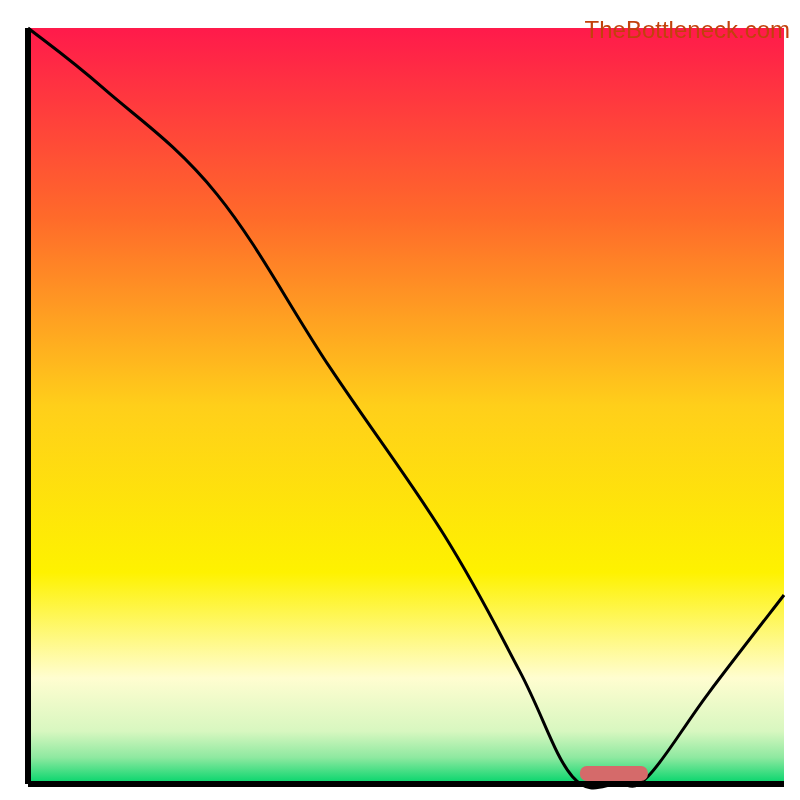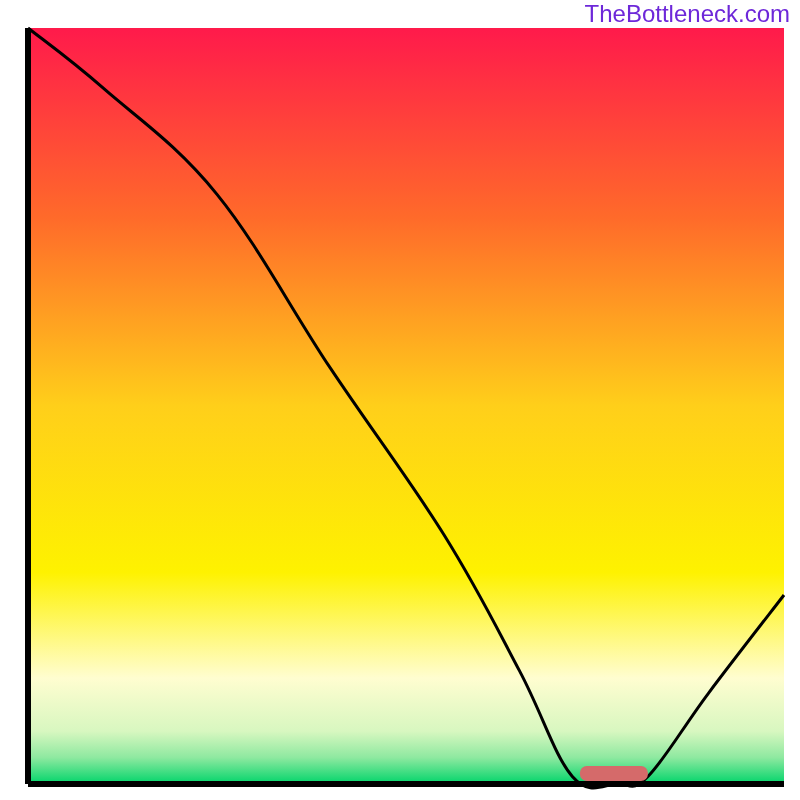--- a/index.html
+++ b/index.html
@@ -11,23 +11,23 @@
     background: #ffffff;
     font-family: Arial, Helvetica, sans-serif;
   }
   .chart-container {
     position: relative;
     width: 800px;
     height: 800px;
   }
   .watermark {
     position: absolute;
-    top: 0px;
+    top: 16px;
     right: 10px;
-    color: #6d28d9;
+    color: #c2410c;
     font-size: 24px;
     text-align: right;
     z-index: 3;
     margin-left: 16px;
   }
   svg.plot {
     position: absolute;
     top: 0;
     left: 0;
     width: 800px;

